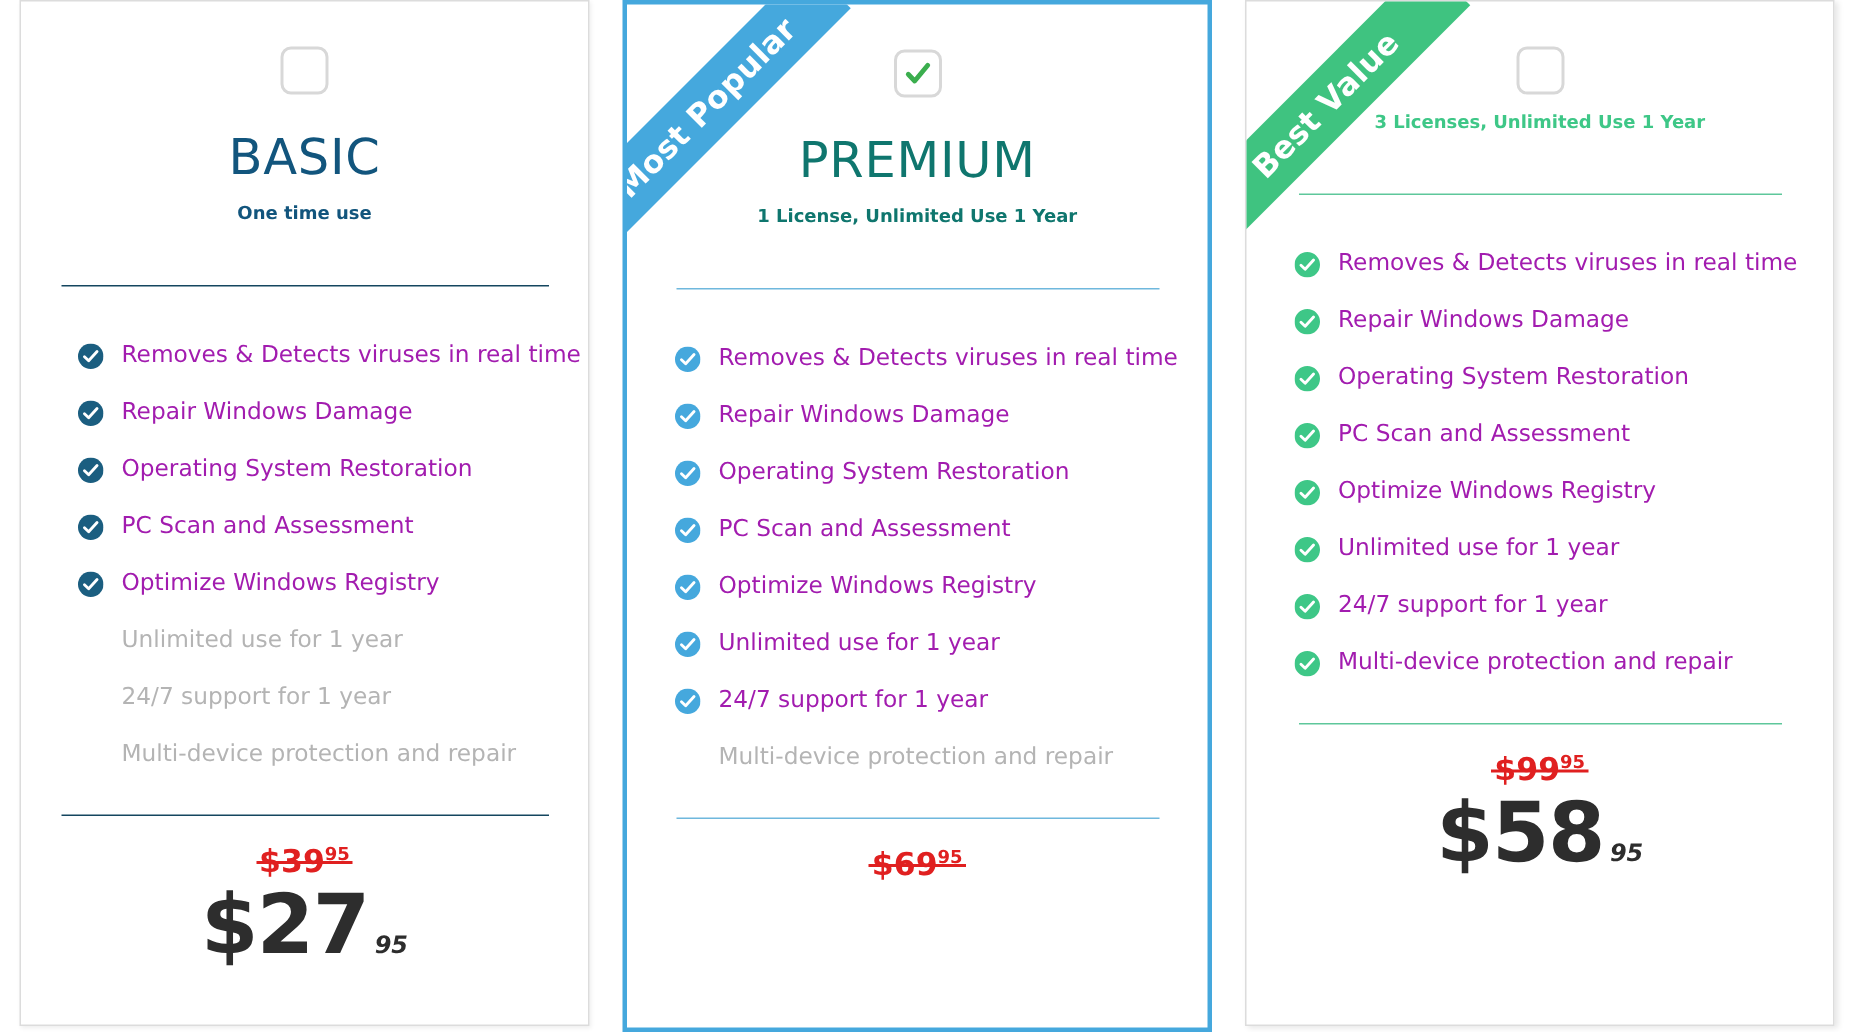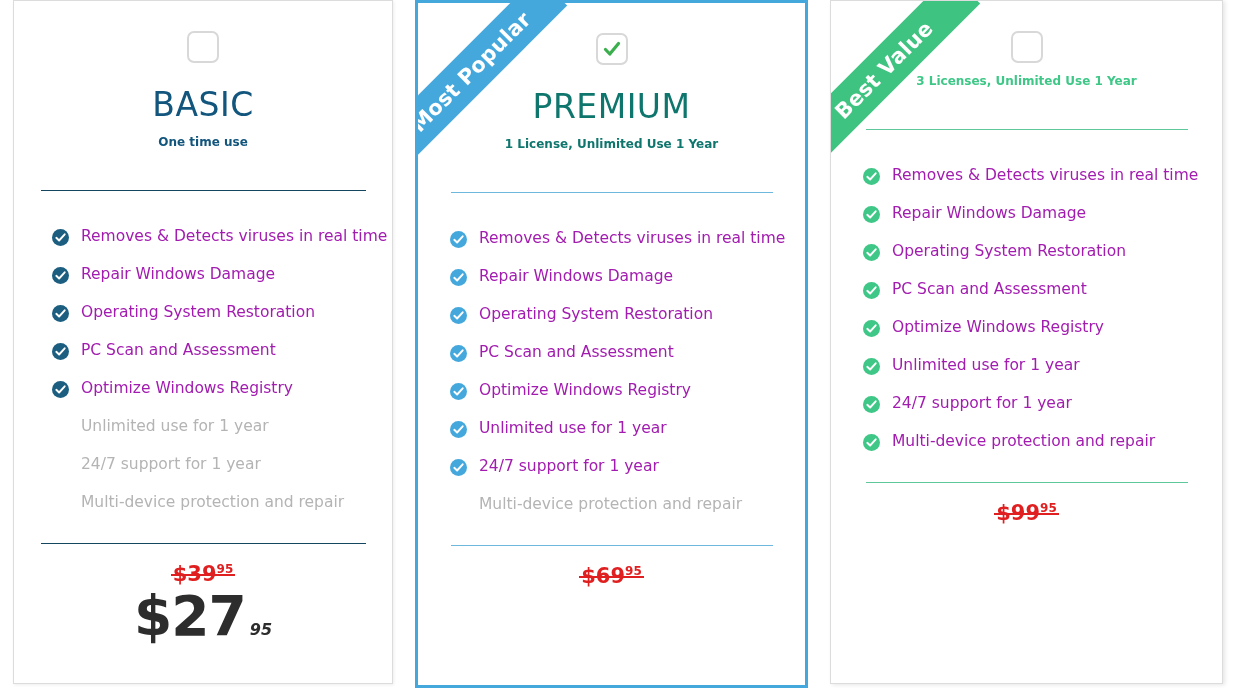--- a/index.html
+++ b/index.html
@@ -473,16 +473,19 @@
             </svg>
           </span>
           <span class="feature-text">Multi-device protection and repair</span>
         </li>
       </ul>
     <div class="divider divider-bottom"></div>
     <div class="price-block">
       <div class="old-price">
         <span>$99</span><span class="sup">95</span>
       </div>
+      <div class="new-price">
+        <span>$58</span><span class="sup">95</span>
+      </div>
     </div>
   </div>
 
 </div>
 
 </body></html>

